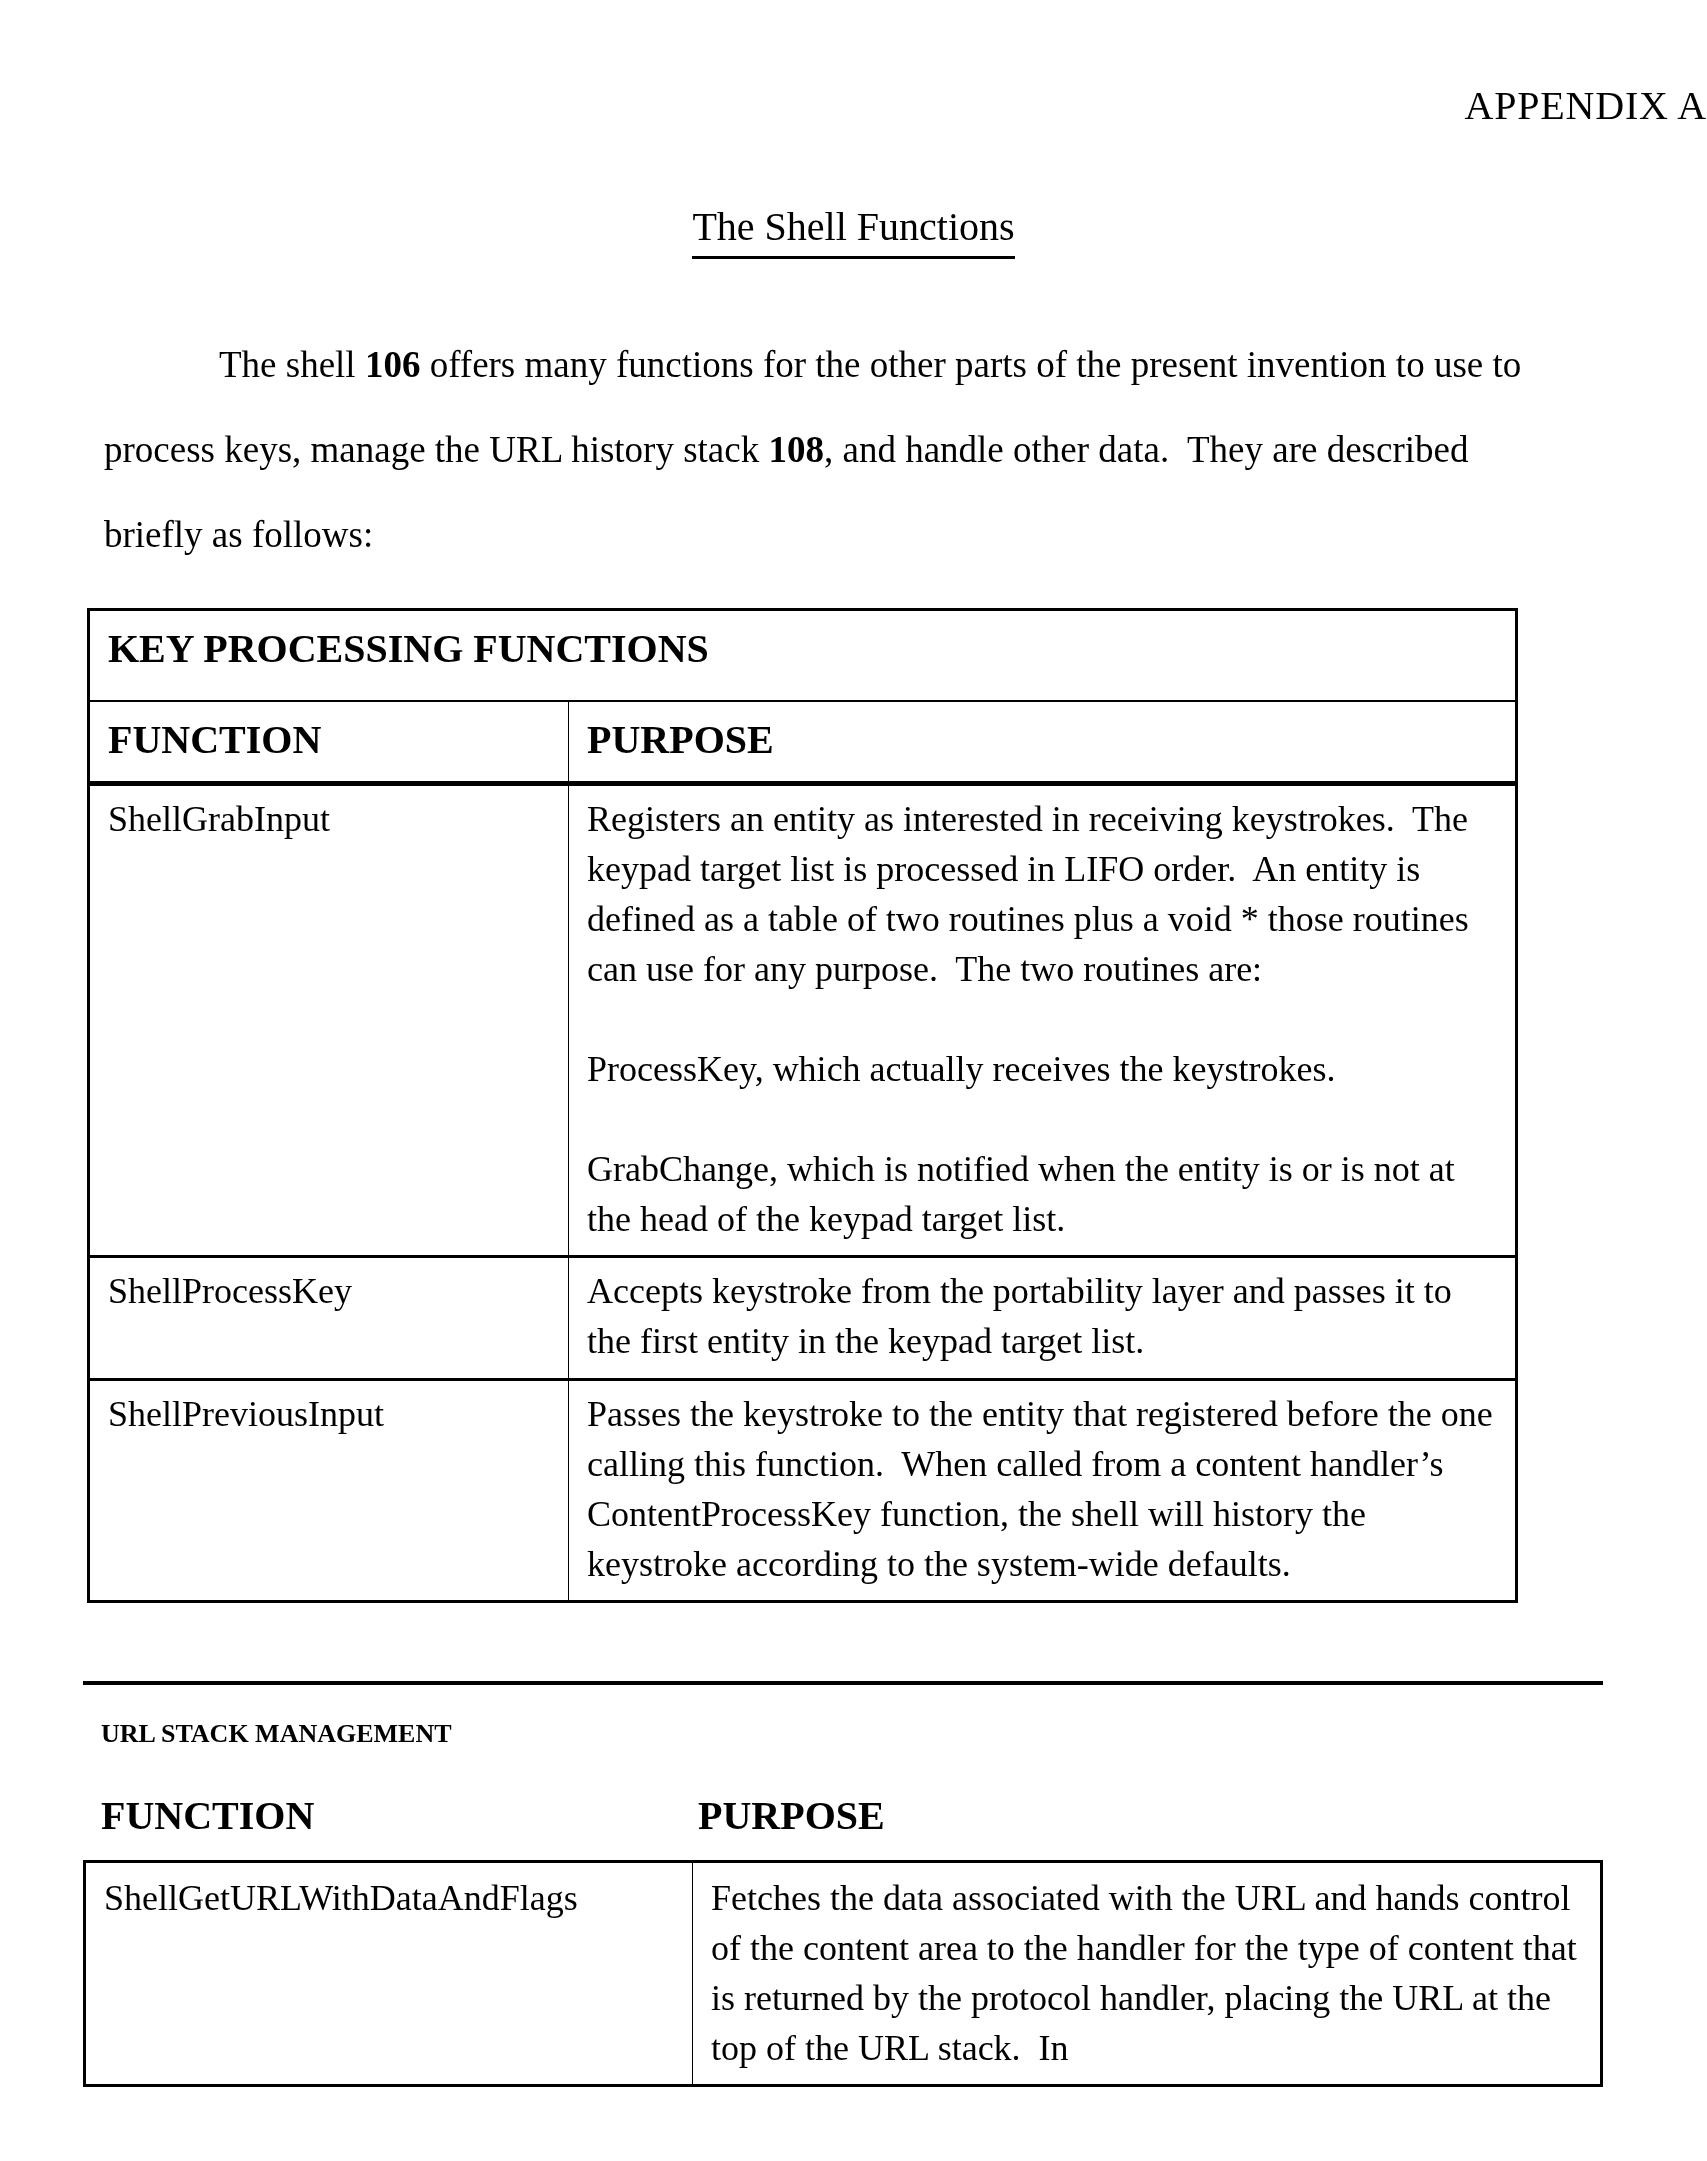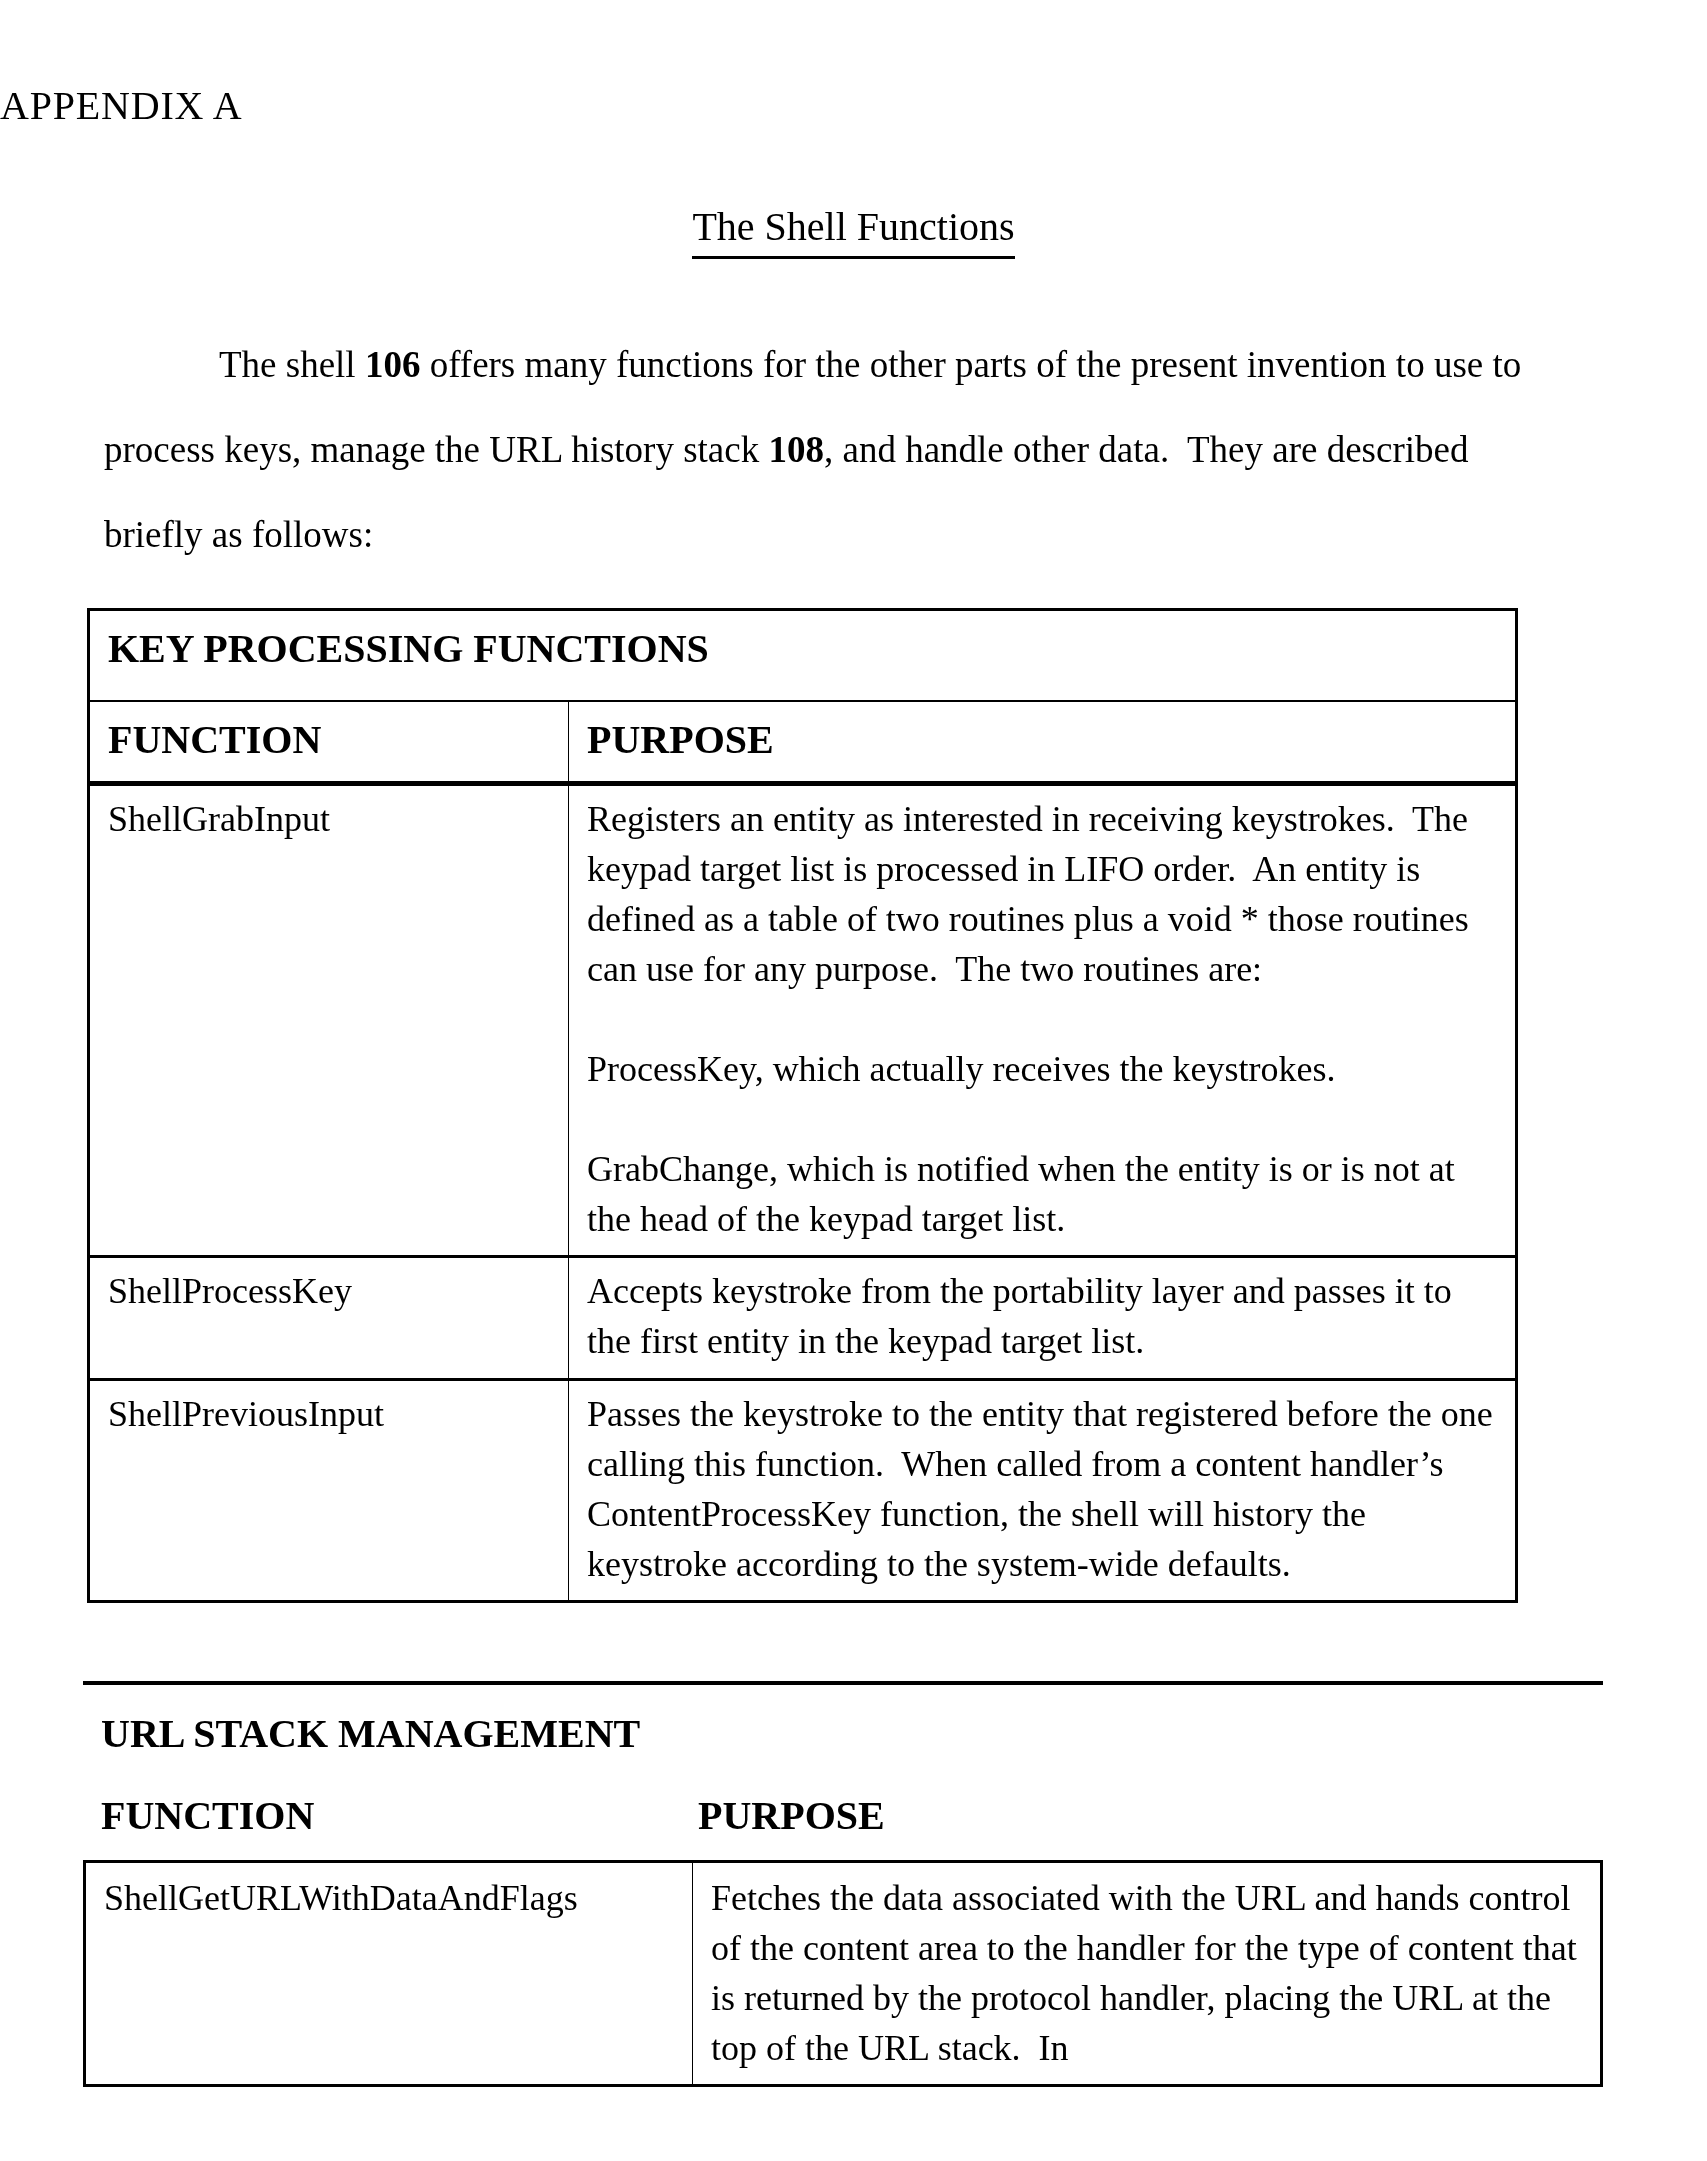--- a/index.html
+++ b/index.html
@@ -11,21 +11,21 @@
     position: relative;
     width: 1707px;
     height: 2161px;
     background: #ffffff;
     color: #000000;
     font-family: "Liberation Serif", "DejaVu Serif", serif;
     overflow: hidden;
   }
   .appendix-title {
     margin: 81px 0 0 0;
-    text-align: left;
+    text-align: right;
     font-size: 40px;
     font-weight: normal;
     line-height: 50px;
     letter-spacing: 0.8px;
   }
   .doc-subtitle {
     margin: 71px 0 4px 0;
     text-align: center;
     font-size: 40px;
     font-weight: normal;
@@ -87,21 +87,21 @@
     margin: 78px 0 0 83px;
     width: 1520px;
   }
   .t2-rule {
     border-top: 4.9px solid #000;
     height: 0;
   }
   .t2-caption {
     margin: 24px 0 16px 18px;
     font-weight: bold;
-    font-size: 40px;
+    font-size: 26px;
     line-height: 50px;
   }
   .t2-heads {
     display: flex;
     margin: 32px 0 19.4px 18px;
     font-weight: bold;
     font-size: 40px;
     line-height: 50px;
   }
   .t2-heads .fn-head { width: 597px; flex: 0 0 auto; }

